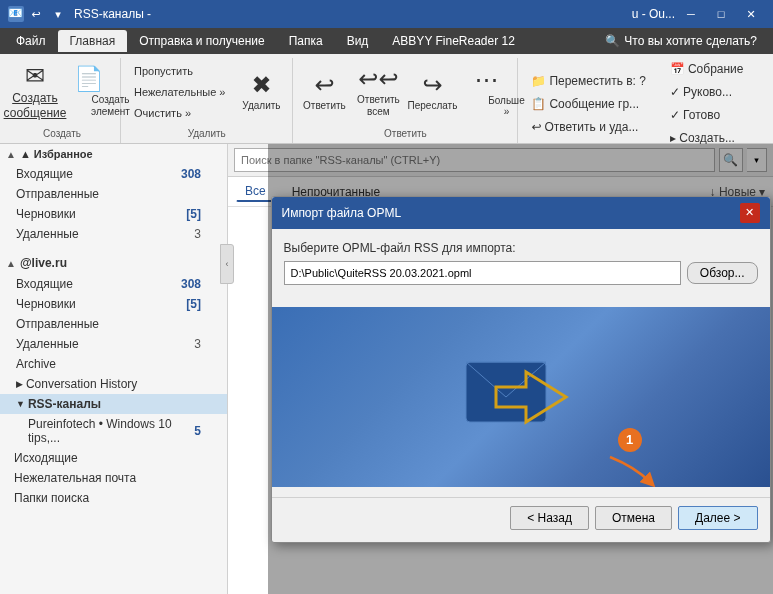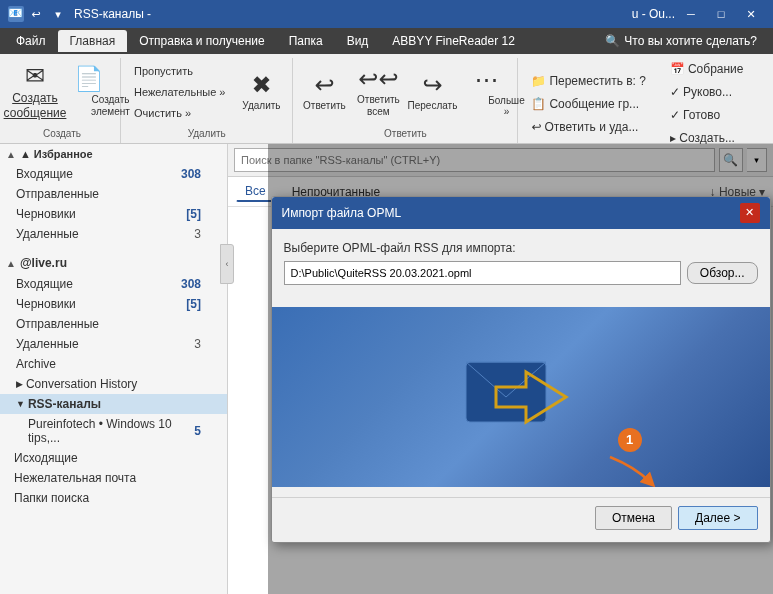--- a/index.html
+++ b/index.html
@@ -605,19 +605,20 @@
             <span class="circle-num">1</span>
             <svg width="50" height="35">
               <defs>
                 <marker id="arrowhead" markerWidth="6" markerHeight="6" refX="3" refY="3" orient="auto">
                   <polygon points="0 0, 6 3, 0 6" fill="#e87020"></polygon>
                 </marker>
               </defs>
               <path d="M 5 5 Q 30 15 45 30" stroke="#e87020" stroke-width="2.5" fill="none" marker-end="url(#arrowhead)"></path>
             </svg>
           </div>
+          <button class="modal-btn">&lt; Назад</button>
           <button class="modal-btn">Отмена</button>
           <button class="modal-btn primary" style="background:#d0e8f8;border-color:#5080c0;">Далее &gt;</button>
         </div>
       </div>
     </div>
   </div>
 </div>
 
 </body></html>

